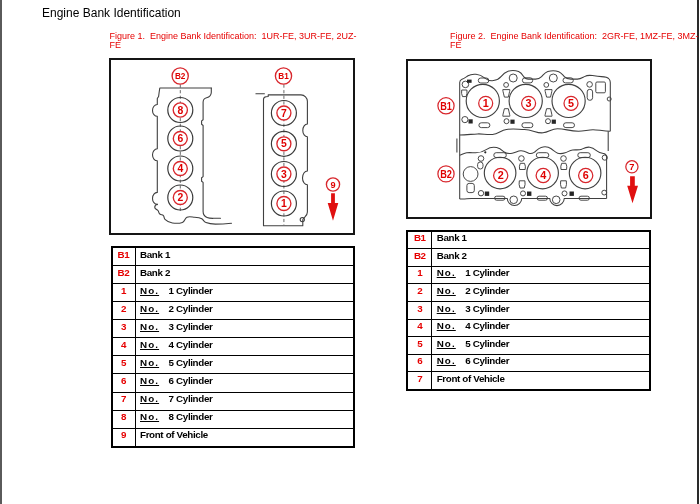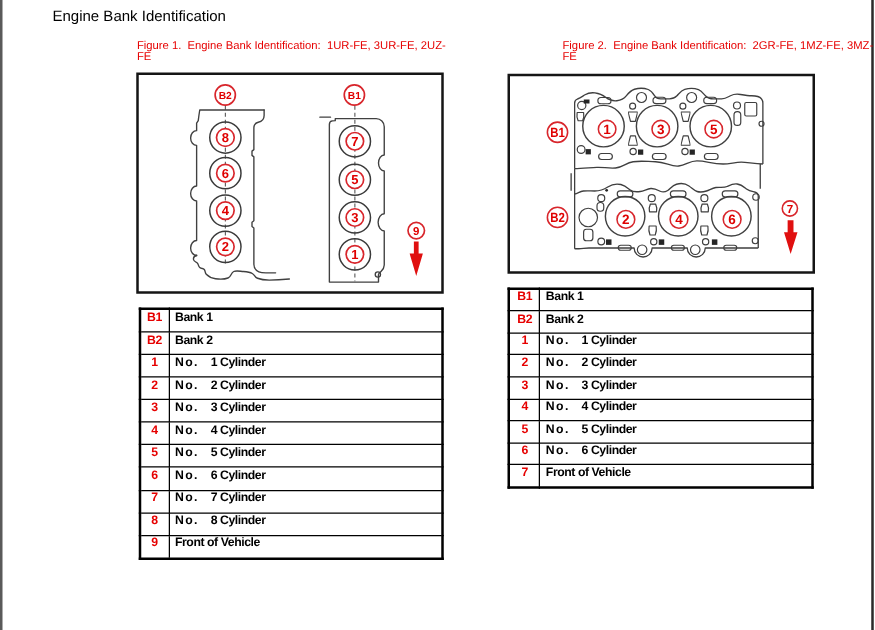--- a/index.html
+++ b/index.html
@@ -11,21 +11,21 @@
 .cap{position:absolute;width:250px;font-size:9px;font-weight:normal;color:#e60000;line-height:9.6px;}
 #cap1{left:109.5px;top:31.5px;}
 #cap2{left:402px;top:31.5px;margin-left:48px;}
 .figbox{position:absolute;border:2px solid #151515;background:#fff;}
 #fig1{left:109px;top:58px;width:242.3px;height:172.5px;}
 #fig2{left:406px;top:59px;width:242px;height:155.5px;}
 table{border-collapse:collapse;position:absolute;table-layout:fixed;border:2px solid #000;}
 td{border:1.6px solid #000;font-weight:bold;font-size:9.8px;letter-spacing:-0.35px;padding:1.5px 0 0 0;vertical-align:top;line-height:10px;}
 td.k{color:#e60000;text-align:center;}
 td.v{color:#000;padding:1.5px 0 0 4.5px;margin-top:28px;}
-.no{letter-spacing:1.1px;}
+.no{letter-spacing:1.1px;text-decoration:underline;}
 #tbl1{left:110.5px;top:246px;width:244.5px;}
 #tbl1 td{height:15.57px;}
 #tbl1 td.k{width:22px;}
 #tbl2{left:406.4px;top:229.7px;width:245.1px;}
 #tbl2 td{height:15.1px;}
 #tbl2 td.k{width:22.8px;}
 </style>
 </head>
 <body>
 <div class="abs" id="edgeL"></div>

